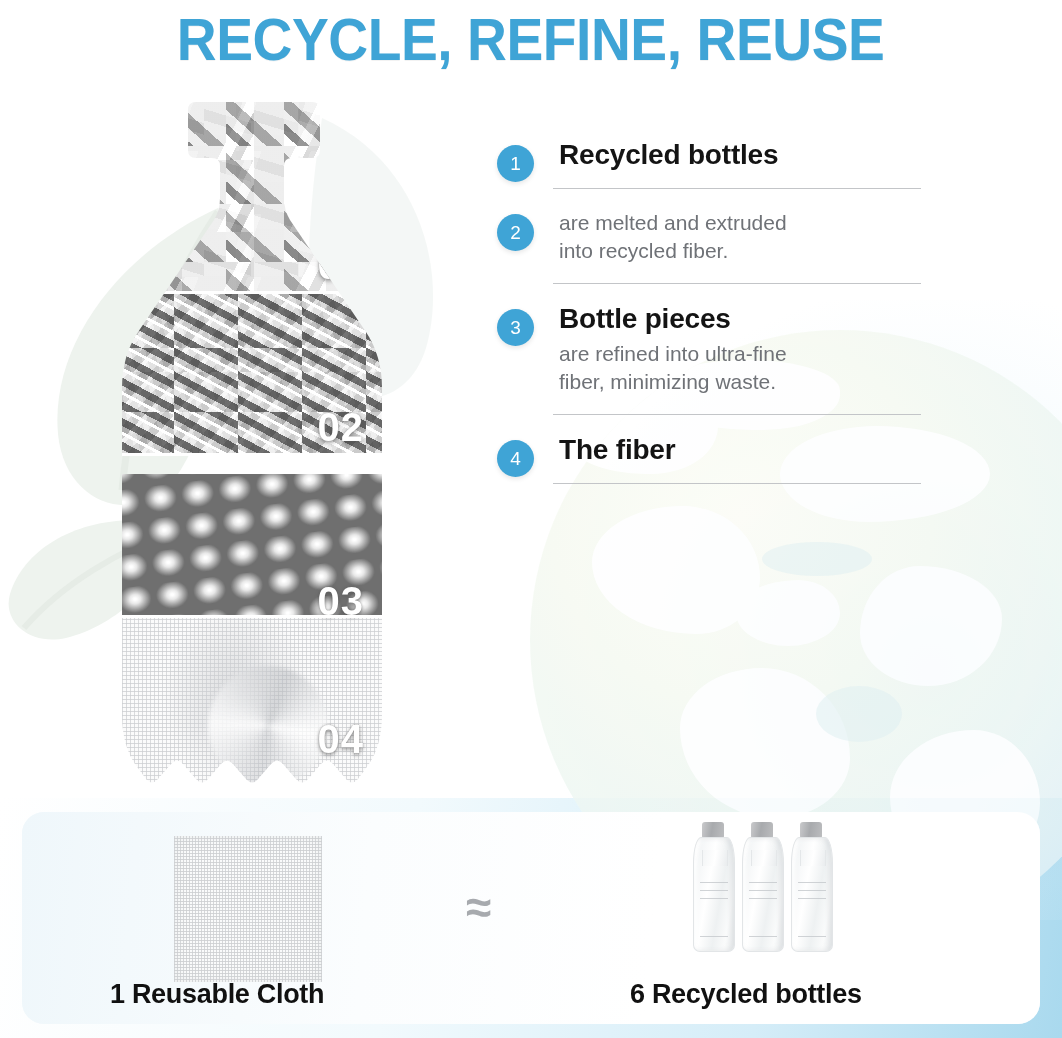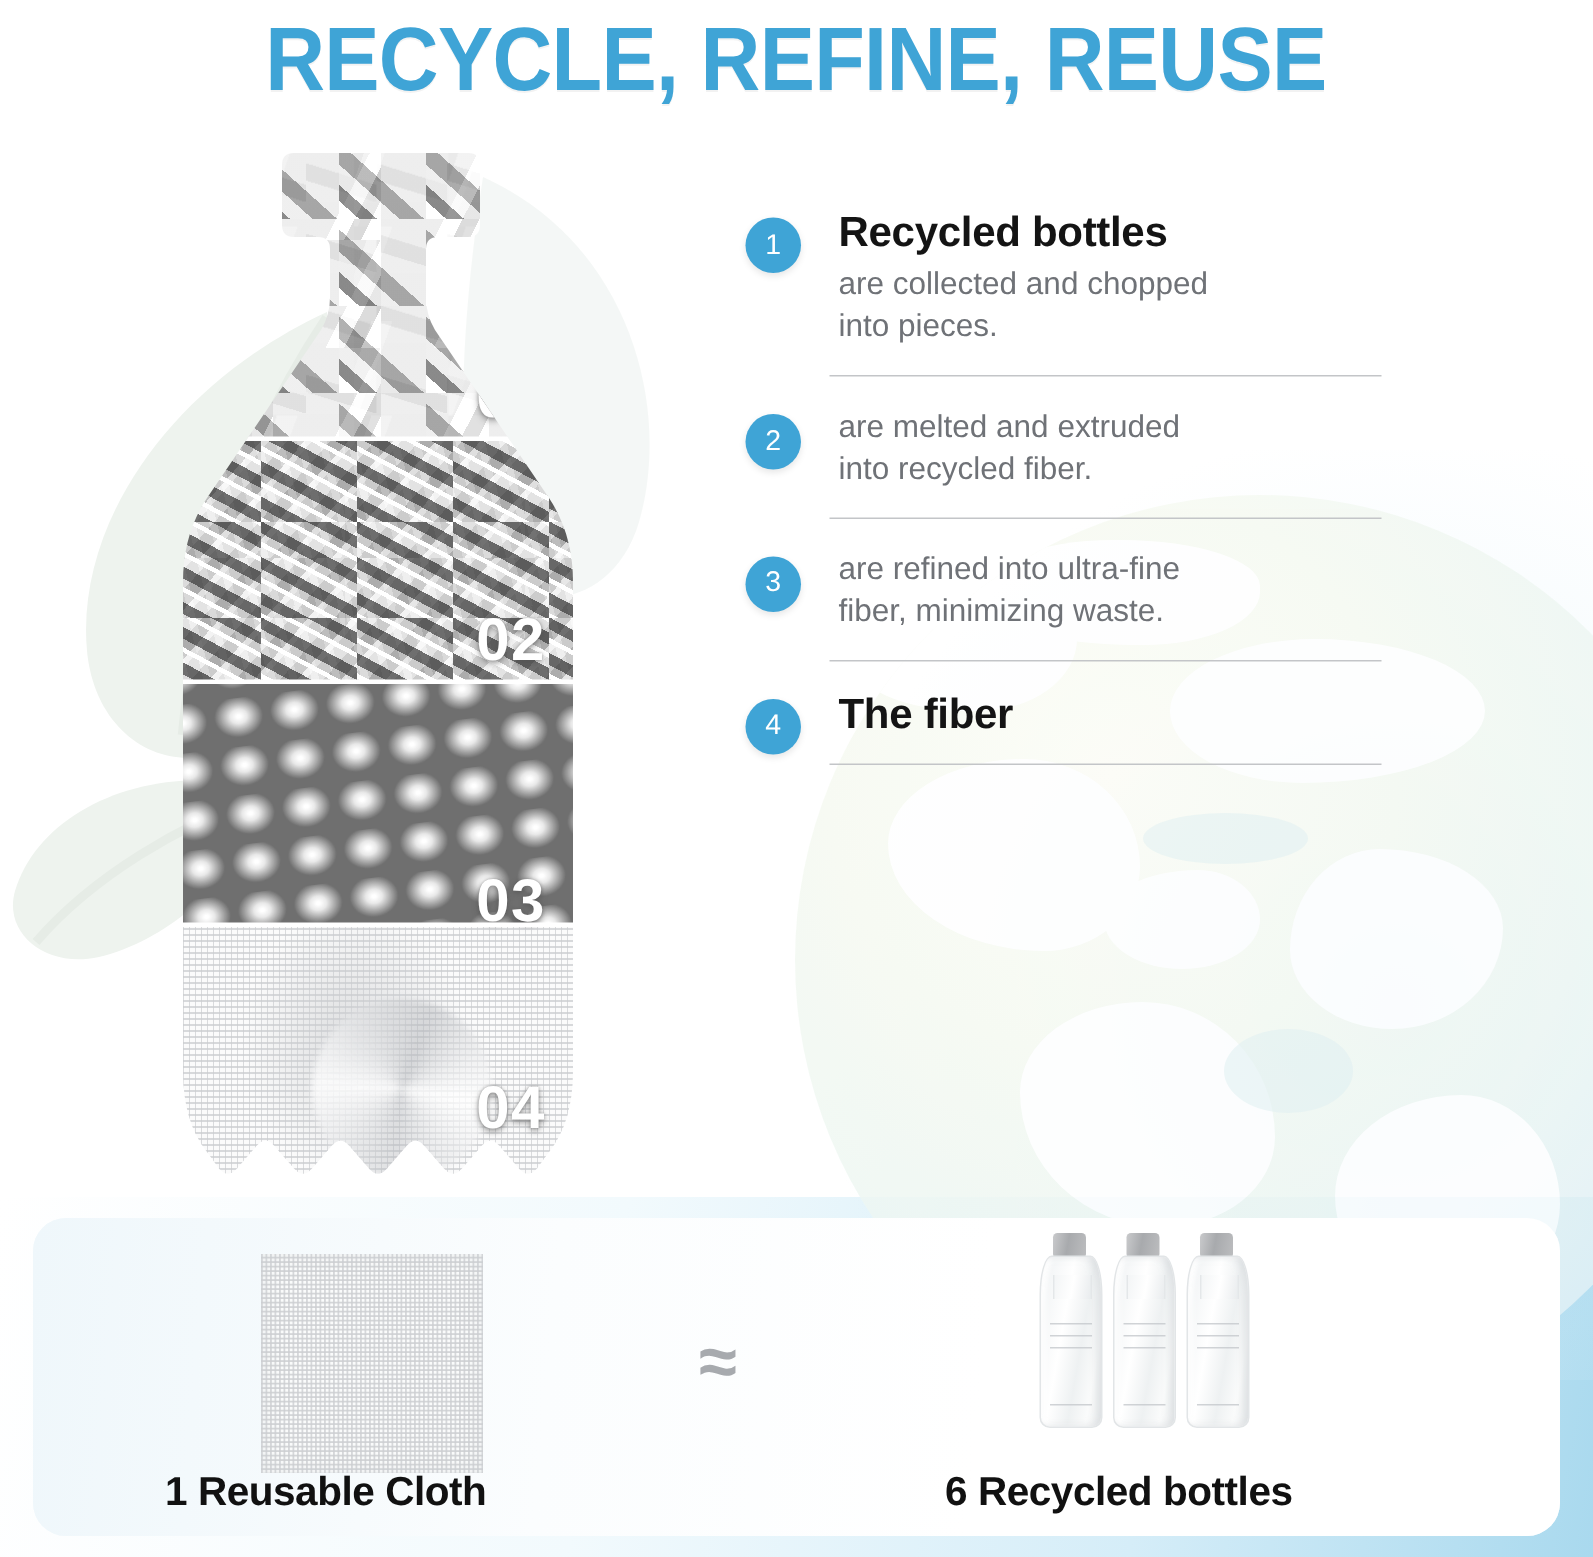--- a/index.html
+++ b/index.html
@@ -255,53 +255,52 @@
         <div class="seg-num">01</div>
       </div>
       <div class="seg-sep" style="top:193px;"></div>
 
       <div class="seg" style="top:196px;height:162px;">
         <div class="tex-fiber"></div>
         <div class="seg-num">02</div>
       </div>
       <div class="seg-sep" style="top:355px;"></div>
 
-      <div class="seg" style="top:358px;height:174px;">
+      <div class="seg" style="top:376px;height:156px;">
         <div class="tex-dimple"></div>
         <div class="seg-num">03</div>
       </div>
       <div class="seg-sep" style="top:517px;"></div>
 
       <div class="seg" style="top:520px;height:180px;">
         <div class="tex-cloth"></div>
         <div class="cloth-swirl"></div>
         <div class="seg-num" style="bottom:36px;">04</div>
       </div>
     </div>
   </div>
 
   <div class="steps">
 
     <div class="step">
       <div class="badge">1</div>
       <div class="step-title">Recycled bottles</div>
-      <div class="step-body">are collected and chopped
-into pieces.</div>
     </div>
     <div class="step-rule"></div>
 
     <div class="step">
       <div class="badge">2</div>
       <div class="step-body">are melted and extruded
 into recycled fiber.</div>
     </div>
     <div class="step-rule"></div>
 
     <div class="step">
       <div class="badge">3</div>
+      <div class="step-title">Bottle pieces</div>
       <div class="step-body">are refined into ultra-fine
 fiber, minimizing waste.</div>
     </div>
     <div class="step-rule"></div>
 
     <div class="step">
       <div class="badge">4</div>
       <div class="step-title">The fiber</div>
     </div>
     <div class="step-rule"></div>

